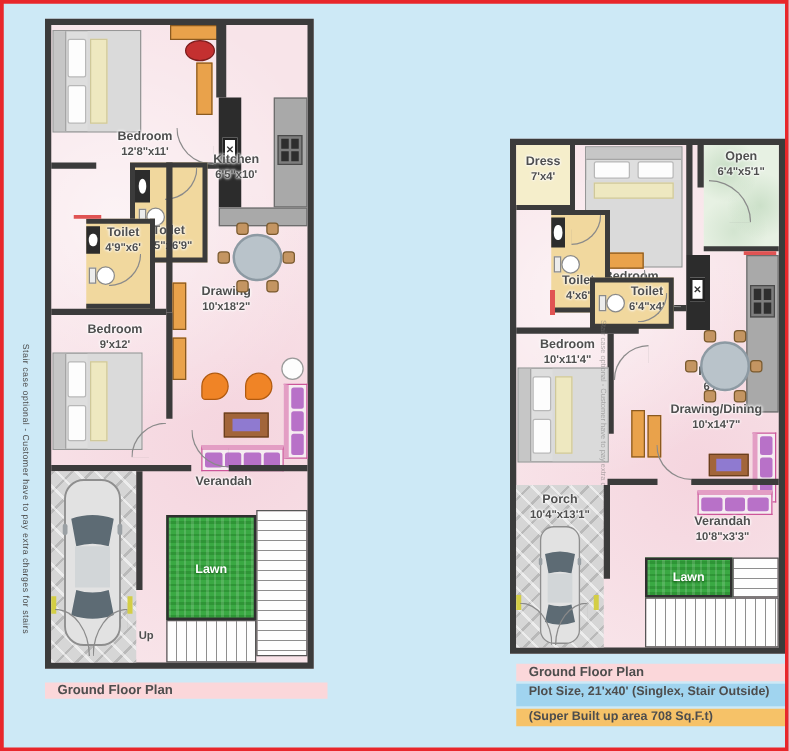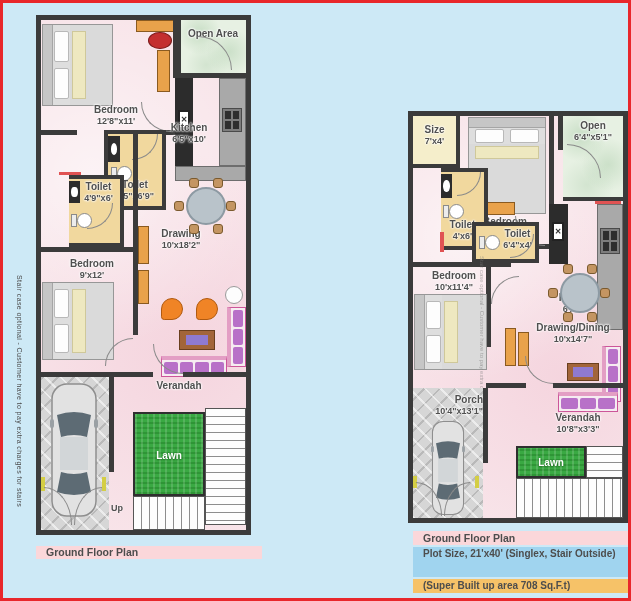--- a/index.html
+++ b/index.html
@@ -83,26 +83,20 @@
 </style>
 </head>
 <body>
 
 <div id="page">
 
   <div class="vnote" style="left:13px;top:272px;height:255px;">Stair case optional - Customer have to pay extra charges for stairs</div>
 
   <div class="plan" style="left:33px;top:12px;width:215px;height:520px;">
 
-    <div class="room wash-green" style="left:134px;top:0;width:71px;height:58px;border-left:5px solid #3b3b3b;border-bottom:5px solid #3b3b3b;">
-      <div class="rlabel" style="left:0;right:0;top:8px;">
-        <span class="rn">Open Area</span>
-      </div>
-      <div class="arc q2" style="left:18px;top:16px;width:34px;height:34px;"></div>
-    </div>
 
     <div class="bed bed-h" style="left:1px;top:4px;width:71px;height:82px;">
       <div class="hb-l"></div>
       <div class="pcol">
           <div class="pw"></div>
           <div class="pw"></div>
         </div>
       <div class="bbody">
           <div class="blank"></div>
         </div>
@@ -245,21 +239,21 @@
   </div>
 
   <div class="footer" style="left:33px;top:543px;width:226px;">
     <div class="fbar fb-pink" style="height:13px;line-height:13px;margin-bottom:2px;">Ground Floor Plan</div>
   </div>
 
   <div class="plan" style="left:405px;top:108px;width:220px;height:412px;">
 
     <div class="room cream" style="left:0;top:0;width:47px;height:52px;border-right:4px solid #3b3b3b;border-bottom:4px solid #3b3b3b;">
       <div class="rlabel" style="left:0;right:0;top:8px;">
-        <span class="rn">Size</span>
+        <span class="rn">Dress</span>
         <span class="rs">7'x4'</span>
       </div>
     </div>
 
     <div class="bed bed-v" style="left:55px;top:1px;width:78px;height:97px;">
       <div class="hb-t"></div>
       <div class="pcol">
           <div class="pw"></div>
           <div class="pw"></div>
         </div>
@@ -374,21 +368,21 @@
       <div class="cush"></div>
         <div class="cush"></div>
         <div class="cush"></div>
     </div>
     <div class="rlabel" style="left:122px;top:296px;width:86px;">
       <span class="rn">Verandah</span>
       <span class="rs">10'8"x3'3"</span>
     </div>
 
     <div class="room garage" style="left:0;top:272px;width:70px;height:130px;">
-      <div class="rlabel" style="left:0;right:0;top:6px;align-items:flex-end;">
+      <div class="rlabel" style="left:0;right:0;top:6px;">
         <span class="rn">Porch</span>
         <span class="rs">10'4"x13'1"</span>
       </div>
       <div class="carwrap" style="left:12px;top:32px;width:46px;height:96px;">
         <svg width="46" height="96" viewBox="0 0 48 136">
           <rect x="2" y="2" width="44" height="132" rx="15" fill="#e2e2e2" stroke="#8e8e8e" stroke-width="1.5"></rect>
           <path d="M7 33 Q24 27 41 33 L37 55 Q24 51 11 55 Z" fill="#5d6b74"></path>
           <rect x="10" y="55" width="28" height="33" fill="#d2d6d8"></rect>
           <path d="M11 90 Q24 94 37 90 L41 110 Q24 116 7 110 Z" fill="#5d6b74"></path>
           <rect x="0" y="37" width="4" height="9" rx="2" fill="#9aa0a4"></rect>
@@ -404,17 +398,17 @@
 
     <div class="room lawn" style="left:103px;top:330px;width:70px;height:32px;">
       <div class="lawn-label" style="position:absolute;left:0;right:0;top:9px;text-align:center;">Lawn</div>
     </div>
     <div class="stairs-h abs" style="left:173px;top:330px;width:37px;height:32px;"></div>
     <div class="stairs-v abs" style="left:103px;top:362px;width:107px;height:40px;"></div>
   </div>
 
   <div class="footer" style="left:410px;top:528px;width:219px;">
     <div class="fbar fb-pink" style="height:14px;line-height:14px;margin-bottom:2px;">Ground Floor Plan</div>
-    <div class="fbar fb-blue" style="height:30px;line-height:14px;margin-bottom:2px;font-size:10px;">Plot Size, 21'x40' (Singlex, Stair Outside)</div>
+    <div class="fbar fb-blue" style="height:18px;line-height:14px;margin-bottom:2px;font-size:10px;">Plot Size, 21'x40' (Singlex, Stair Outside)</div>
     <div class="fbar fb-orange" style="height:14px;line-height:14px;font-size:10px;">(Super Built up area 708 Sq.F.t)</div>
   </div>
 
 </div>
 
 </body></html>

